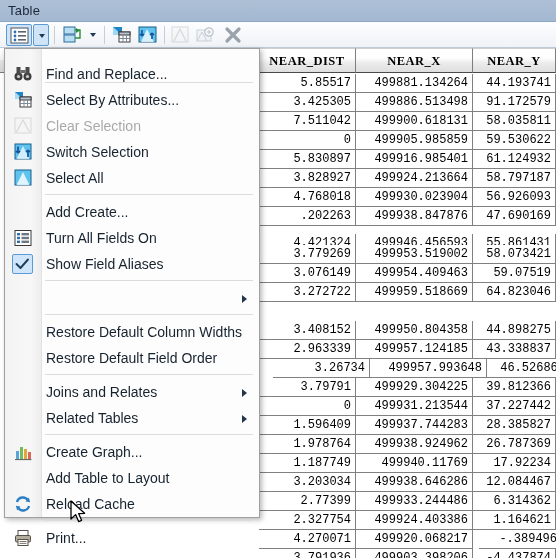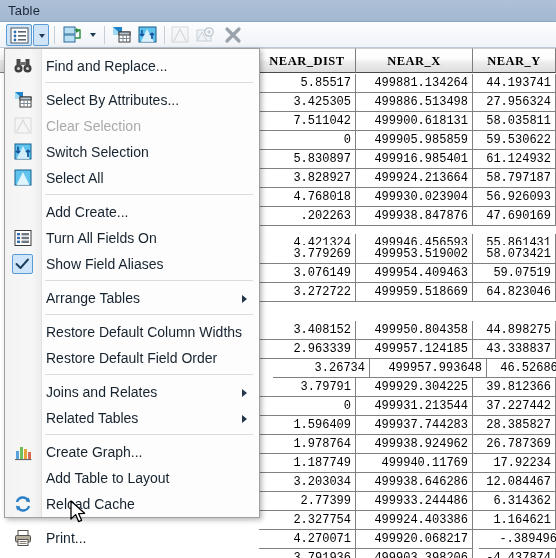--- a/index.html
+++ b/index.html
@@ -217,21 +217,21 @@
       </div>
     <div id="grid-body">
         <div class="gridrow" style="left:0;top:26px;width:556px;">
           <div class="cell" style="left:259px;width:97px;">5.85517</div>
           <div class="cell" style="left:356px;width:117px;">499881.134264</div>
           <div class="cell" style="left:473px;width:83px;">44.193741</div>
         </div>
         <div class="gridrow" style="left:0;top:45px;width:556px;">
           <div class="cell" style="left:259px;width:97px;">3.425305</div>
           <div class="cell" style="left:356px;width:117px;">499886.513498</div>
-          <div class="cell" style="left:473px;width:83px;">27.956324</div>
+          <div class="cell" style="left:473px;width:83px;">91.172579</div>
         </div>
         <div class="gridrow" style="left:0;top:64px;width:556px;">
           <div class="cell" style="left:259px;width:97px;">7.511042</div>
           <div class="cell" style="left:356px;width:117px;">499900.618131</div>
           <div class="cell" style="left:473px;width:83px;">58.035811</div>
         </div>
         <div class="gridrow" style="left:0;top:83px;width:556px;">
           <div class="cell" style="left:259px;width:97px;">0</div>
           <div class="cell" style="left:356px;width:117px;">499905.985859</div>
           <div class="cell" style="left:473px;width:83px;">59.530622</div>
@@ -346,21 +346,21 @@
           <div class="cell" style="left:356px;width:117px;">499903.398206</div>
           <div class="cell" style="left:473px;width:83px;">-4.437874</div>
         </div>
       </div>
     <div id="grid-lastrow"></div>
   </div>
 
   <div class="ctxmenu">
     <div class="gutter"></div>
     <div id="menu-items">
-        <div class="mi" style="top:4px;">
+        <div class="mi" style="top:12px;">
           <svg class="micon" viewBox="0 0 18 18">
             <circle cx="4.5" cy="11.5" r="4" fill="#3d3d3d"></circle>
             <circle cx="13.5" cy="11.5" r="4" fill="#3d3d3d"></circle>
             <rect x="2.5" y="2" width="4" height="8" fill="#4a4a4a"></rect>
             <rect x="11.5" y="2" width="4" height="8" fill="#4a4a4a"></rect>
             <rect x="6.5" y="5" width="5" height="3" fill="#6a6a6a"></rect>
             <circle cx="4.5" cy="11.5" r="1.6" fill="#cfcfcf"></circle>
             <circle cx="13.5" cy="11.5" r="1.6" fill="#cfcfcf"></circle>
           </svg>
           <span class="lbl">Find and Replace...</span>
@@ -418,21 +418,20 @@
           <span class="lbl">Turn All Fields On</span>
         </div>
         <div class="mi" style="top:202px;">
           <div class="chkbox"><svg width="19" height="18" viewBox="0 0 19 18">
               <path d="M3.5 9 L7.5 13 L15 4.5" fill="none" stroke="#1c3f5e" stroke-width="1.9" stroke-linecap="round" stroke-linejoin="round"></path>
             </svg></div>
           <span class="lbl">Show Field Aliases</span>
         </div>
         <div class="misep" style="top:231px;"></div>
         <div class="mi" style="top:236px;">
-          <span class="lbl">Arrange Tables</span>
           <div class="subarrow"></div>
         </div>
         <div class="misep" style="top:265px;"></div>
         <div class="mi" style="top:270px;">
           <span class="lbl">Restore Default Column Widths</span>
         </div>
         <div class="mi" style="top:296px;">
           <span class="lbl">Restore Default Field Order</span>
         </div>
         <div class="misep" style="top:325px;"></div>

